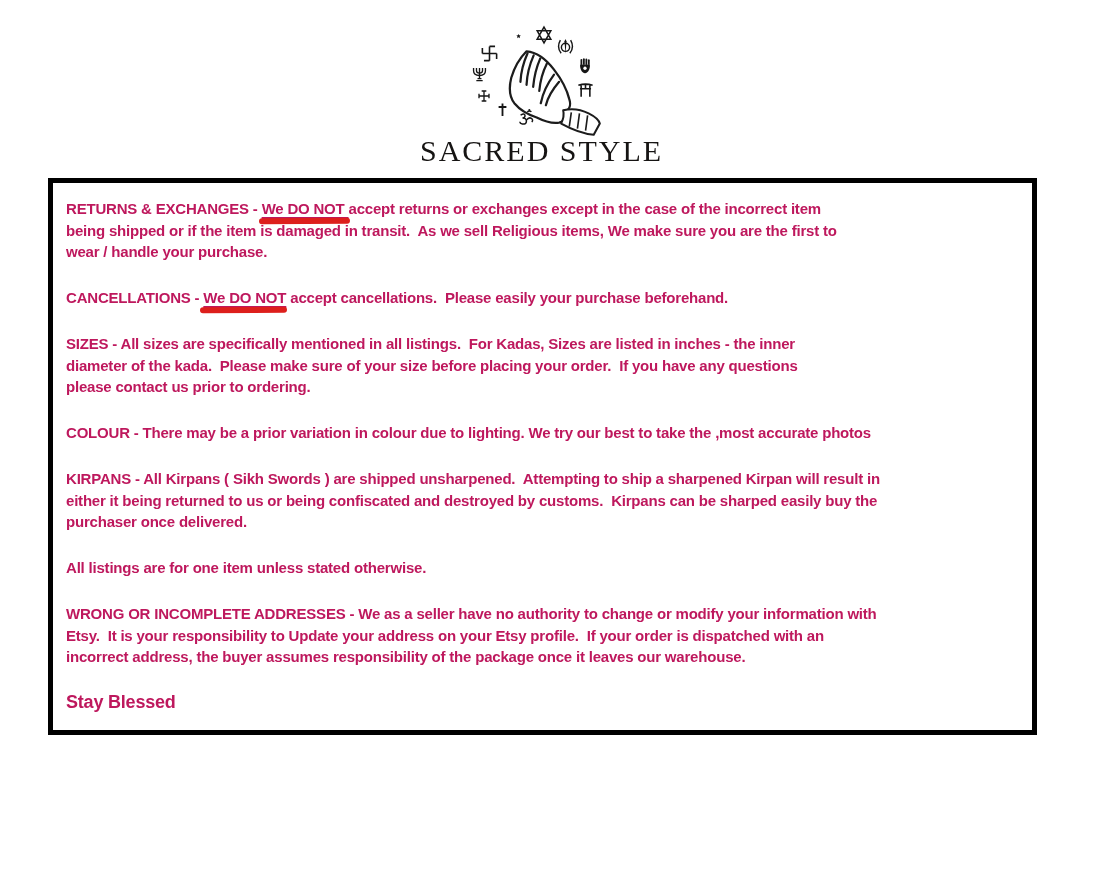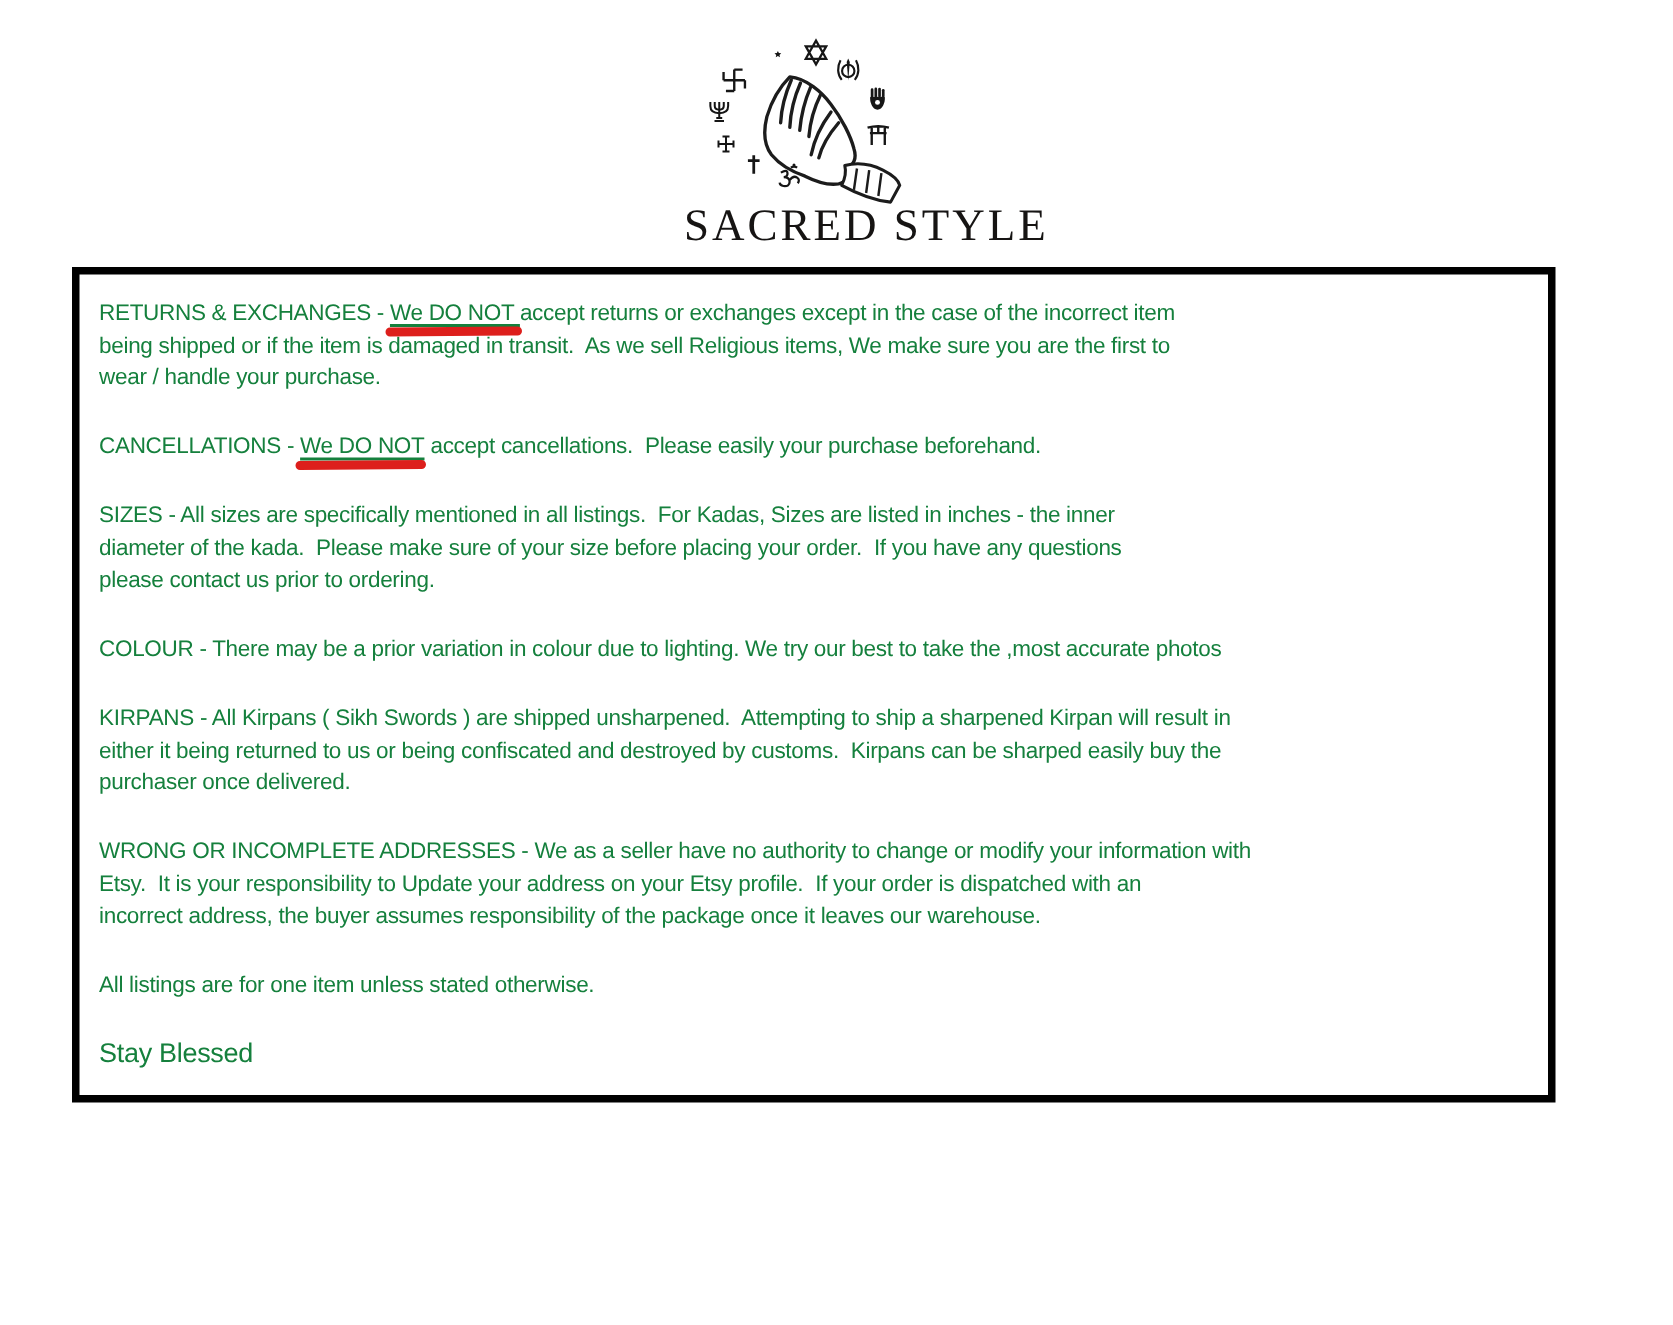--- a/index.html
+++ b/index.html
@@ -21,41 +21,40 @@
   .sym{position:absolute;display:block;}
   .sym svg{width:100%;height:100%;display:block;}
   .brand{
     position:absolute;left:0;top:112px;width:230px;
     text-align:center;
     font-family:"Liberation Serif",serif;
     font-size:30px;
     letter-spacing:2px;
     color:#161413;
     white-space:nowrap;
-    margin-left:36px;
   }
 
   
   .policy-box{
     position:absolute;
     left:48px;top:178px;
     width:989px;height:557px;
     box-sizing:border-box;
     border:5px solid #000000;
     padding:15px 8px 0 13px;
     color:#2a2829;
   }
   .para{
     margin:0 0 24.5px 0;
-    font-weight:normal;
+    font-weight:bold;
     font-size:15px;
     line-height:21.5px;
     letter-spacing:-0.2px;
     white-space:pre-wrap;
-    color:#15803d;
+    color:#be185d;
   }
   .para.signoff{
     font-size:18px;
     margin-top:2px;
   }
   .emph{
     position:relative;
     text-decoration:underline;
     text-decoration-thickness:1.5px;
     text-underline-offset:3px;
@@ -173,20 +172,20 @@
 being shipped or if the item is damaged in transit.  As we sell Religious items, We make sure you are the first to
 wear / handle your purchase.</span></p>
       <p class="para"><span>CANCELLATIONS - </span><span class="emph">We DO NOT</span><span> accept cancellations.  Please easily your purchase beforehand.</span></p>
       <p class="para"><span>SIZES - All sizes are specifically mentioned in all listings.  For Kadas, Sizes are listed in inches - the inner
 diameter of the kada.  Please make sure of your size before placing your order.  If you have any questions
 please contact us prior to ordering.</span></p>
       <p class="para"><span>COLOUR - There may be a prior variation in colour due to lighting. We try our best to take the ,most accurate photos</span></p>
       <p class="para"><span>KIRPANS - All Kirpans ( Sikh Swords ) are shipped unsharpened.  Attempting to ship a sharpened Kirpan will result in
 either it being returned to us or being confiscated and destroyed by customs.  Kirpans can be sharped easily buy the
 purchaser once delivered.</span></p>
+      <p class="para"><span>All listings are for one item unless stated otherwise.</span></p>
       <p class="para"><span>WRONG OR INCOMPLETE ADDRESSES - We as a seller have no authority to change or modify your information with
 Etsy.  It is your responsibility to Update your address on your Etsy profile.  If your order is dispatched with an
 incorrect address, the buyer assumes responsibility of the package once it leaves our warehouse.</span></p>
-      <p class="para"><span>All listings are for one item unless stated otherwise.</span></p>
       <p class="para signoff"><span>Stay Blessed</span></p>
     </div>
 
 </div>
 
 </body></html>

